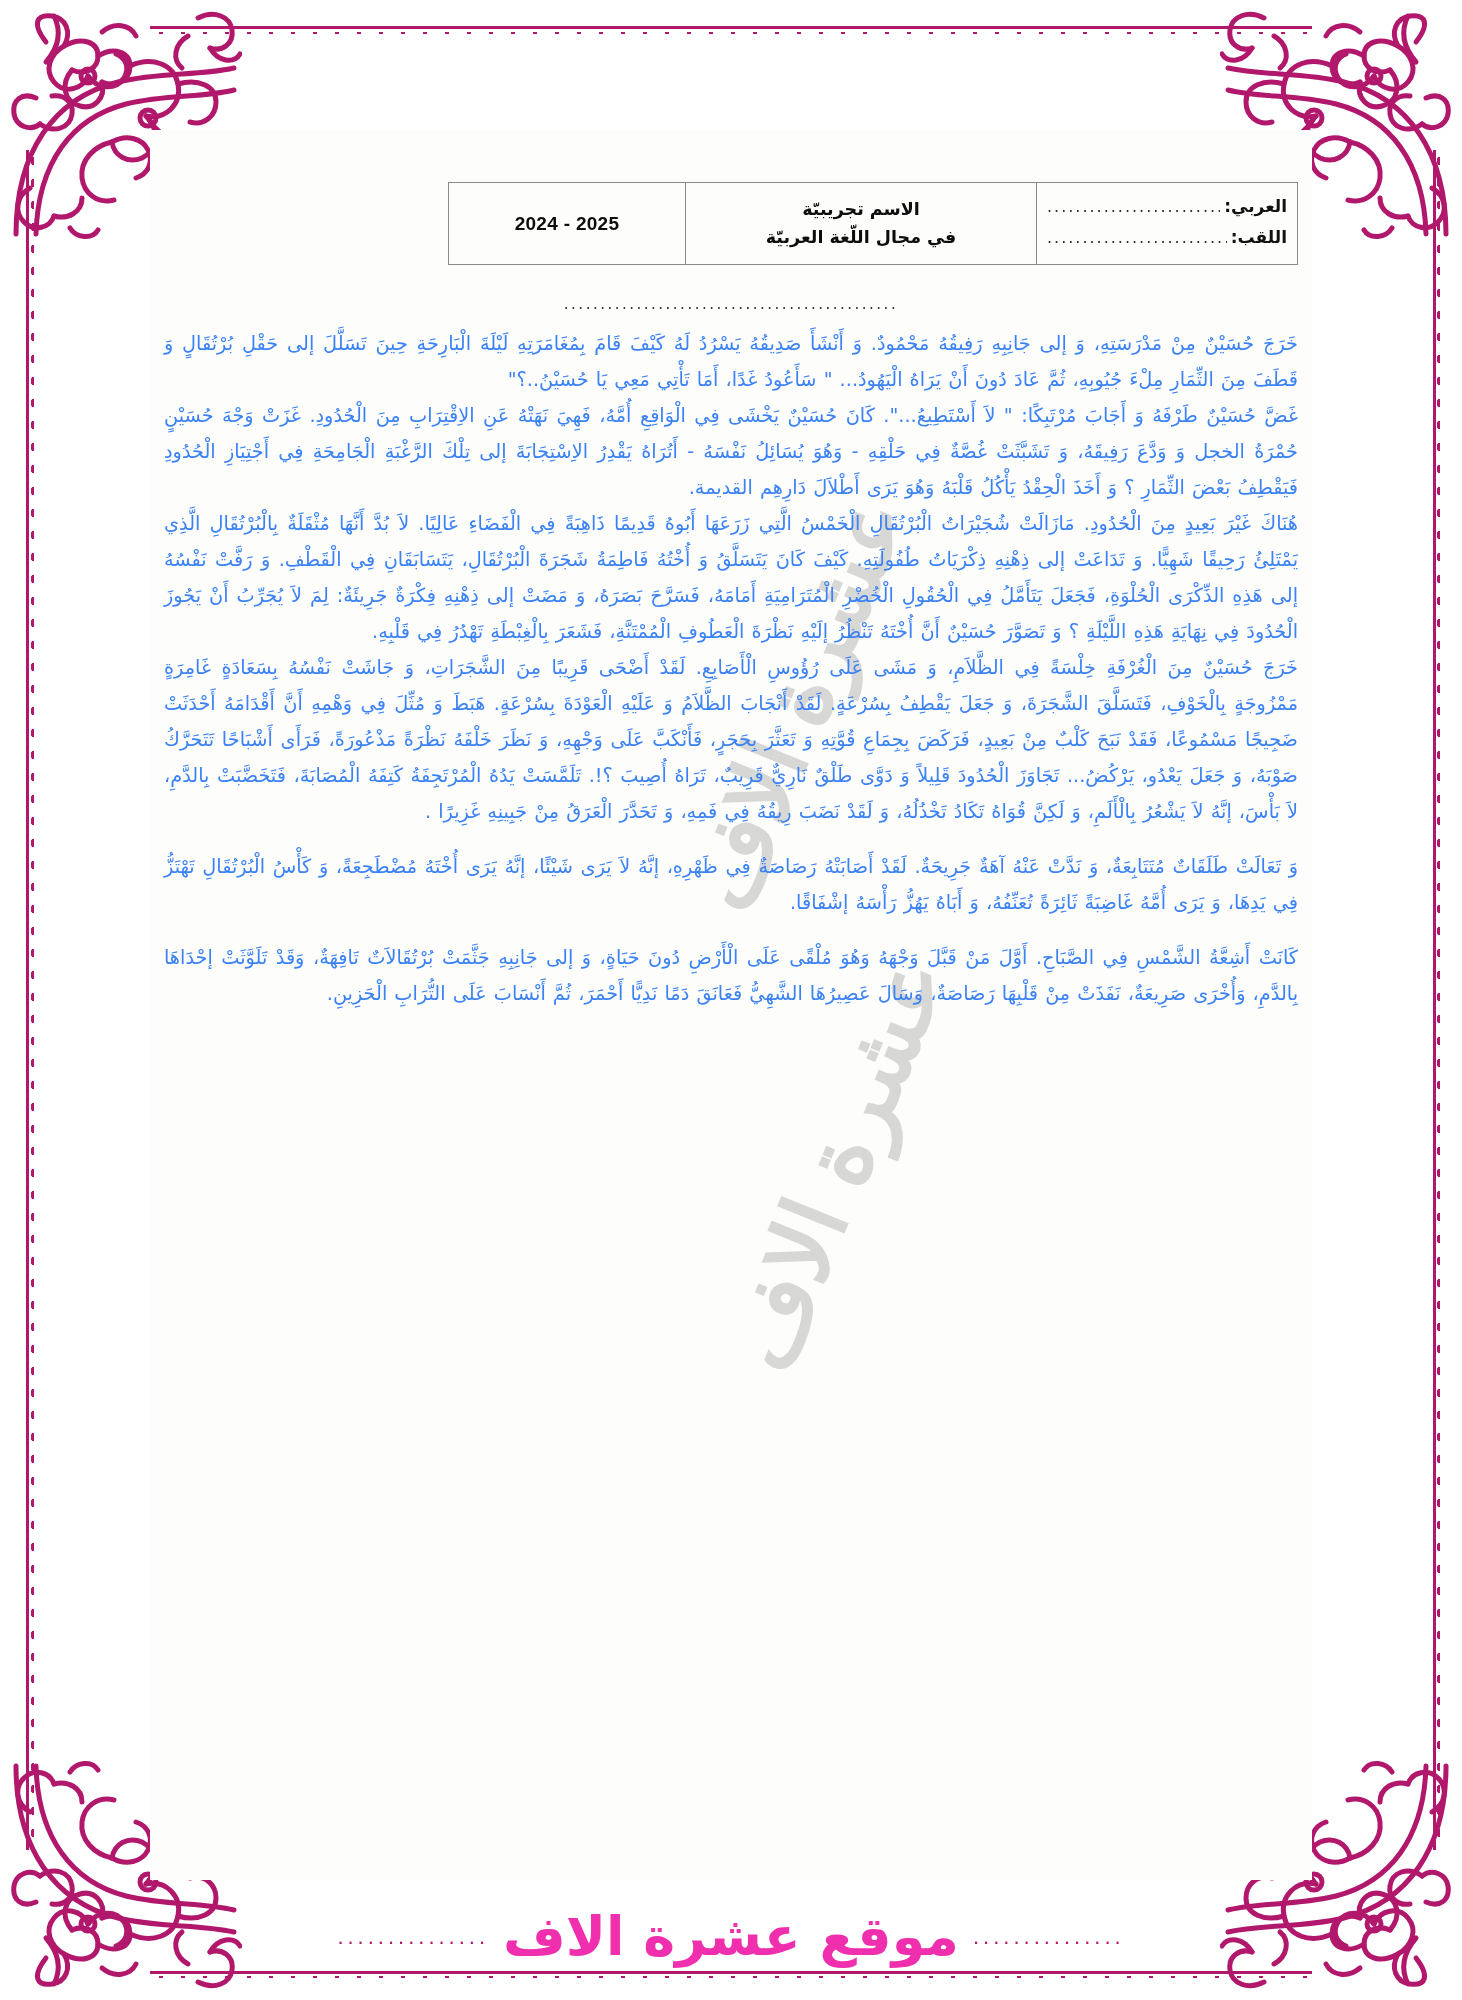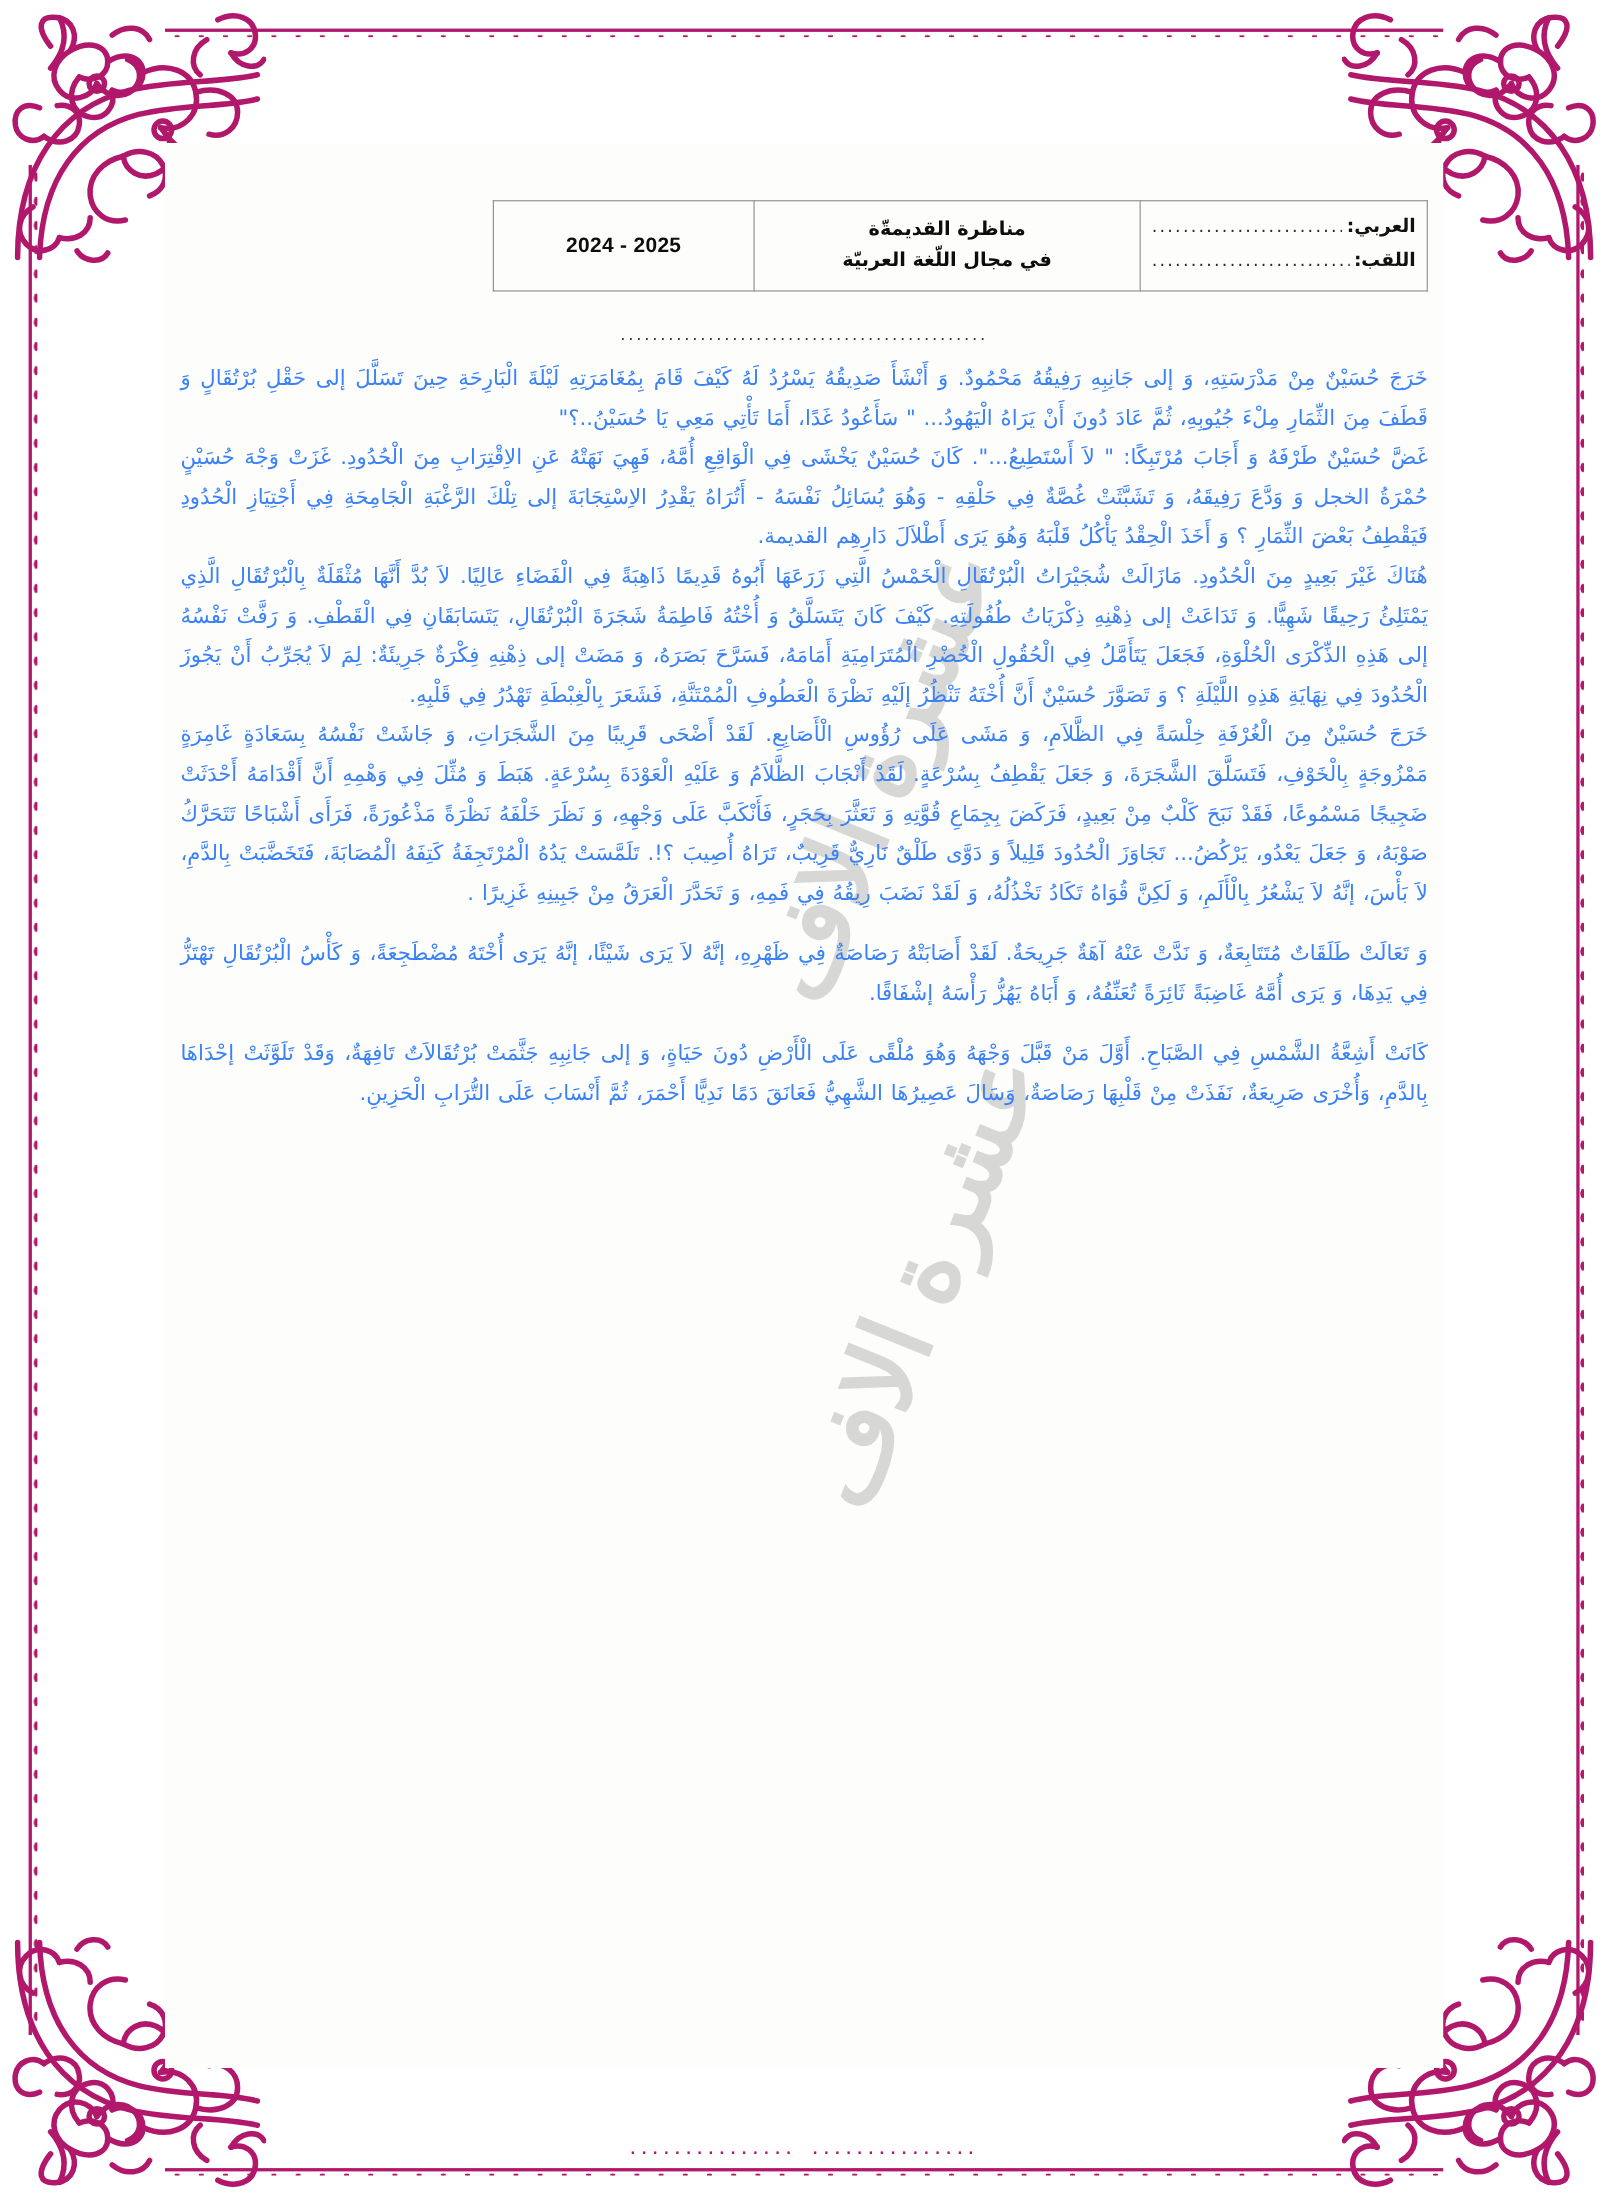--- a/index.html
+++ b/index.html
@@ -303,21 +303,21 @@
         <div class="id-row">
           <span class="id-label">العربي:</span>
           <span class="id-dots">....................................</span>
         </div>
         <div class="id-row">
           <span class="id-label">اللقب:</span>
           <span class="id-dots">....................................</span>
         </div>
       </td>
       <td class="cell-title">
-        <div class="exam-title">مناظرة القديمةّة</div>
+        <div class="exam-title">الاسم تجريبيّة</div>
         <div class="exam-title">في مجال اللّغة العربيّة</div>
       </td>
       <td class="cell-year">
         <div class="exam-year">2025 - 2024</div>
       </td>
     </tr>
   </tbody>
     </table>
 
   <div class="sep">..............................................</div>
@@ -328,14 +328,15 @@
     <p>هُنَاكَ غَيْرَ بَعِيدٍ مِنَ الْحُدُودِ. مَازَالَتْ شُجَيْرَاتُ الْبُرْتُقَالِ الْخَمْسُ الَّتِي زَرَعَهَا أَبُوهُ قَدِيمًا ذَاهِبَةً فِي الْفَضَاءِ عَالِيًا. لاَ بُدَّ أَنَّهَا مُثْقَلَةٌ بِالْبُرْتُقَالِ الَّذِي يَمْتَلِئُ رَحِيقًا شَهِيًّا. وَ تَدَاعَتْ إلى ذِهْنِهِ ذِكْرَيَاتُ طُفُولَتِهِ. كَيْفَ كَانَ يَتَسَلَّقُ وَ أُخْتُهُ فَاطِمَةُ شَجَرَةَ الْبُرْتُقَالِ، يَتَسَابَقَانِ فِي الْقَطْفِ. وَ رَفَّتْ نَفْسُهُ إلى هَذِهِ الذِّكْرَى الْحُلْوَةِ، فَجَعَلَ يَتَأَمَّلُ فِي الْحُقُولِ الْخُضْرِ الْمُتَرَامِيَةِ أَمَامَهُ، فَسَرَّحَ بَصَرَهُ، وَ مَضَتْ إلى ذِهْنِهِ فِكْرَةٌ جَرِيئَةٌ: لِمَ لاَ يُجَرِّبُ أَنْ يَجُوزَ الْحُدُودَ فِي نِهَايَةِ هَذِهِ اللَّيْلَةِ ؟ وَ تَصَوَّرَ حُسَيْنٌ أَنَّ أُخْتَهُ تَنْظُرُ إلَيْهِ نَظْرَةَ الْعَطُوفِ الْمُمْتَنَّةِ، فَشَعَرَ بِالْغِبْطَةِ تَهْدُرُ فِي قَلْبِهِ.</p>
     <p>خَرَجَ حُسَيْنٌ مِنَ الْغُرْفَةِ خِلْسَةً فِي الظَّلاَمِ، وَ مَشَى عَلَى رُؤُوسِ الْأَصَابِعِ. لَقَدْ أَضْحَى قَرِيبًا مِنَ الشَّجَرَاتِ، وَ جَاشَتْ نَفْسُهُ بِسَعَادَةٍ غَامِرَةٍ مَمْزُوجَةٍ بِالْخَوْفِ، فَتَسَلَّقَ الشَّجَرَةَ، وَ جَعَلَ يَقْطِفُ بِسُرْعَةٍ. لَقَدْ أَنْجَابَ الظَّلاَمُ وَ عَلَيْهِ الْعَوْدَةَ بِسُرْعَةٍ. هَبَطَ وَ مُثِّلَ فِي وَهْمِهِ أَنَّ أَقْدَامَهُ أَحْدَثَتْ ضَجِيجًا مَسْمُوعًا، فَقَدْ نَبَحَ كَلْبٌ مِنْ بَعِيدٍ، فَرَكَضَ بِجِمَاعِ قُوَّتِهِ وَ تَعَثَّرَ بِحَجَرٍ، فَأَنْكَبَّ عَلَى وَجْهِهِ، وَ نَظَرَ خَلْفَهُ نَظْرَةً مَذْعُورَةً، فَرَأَى أَشْبَاحًا تَتَحَرَّكُ صَوْبَهُ، وَ جَعَلَ يَعْدُو، يَرْكُضُ... تَجَاوَزَ الْحُدُودَ قَلِيلاً وَ دَوَّى طَلْقٌ نَارِيٌّ قَرِيبٌ، تَرَاهُ أُصِيبَ ؟!. تَلَمَّسَتْ يَدُهُ الْمُرْتَجِفَةُ كَتِفَهُ الْمُصَابَةَ، فَتَخَضَّبَتْ بِالدَّمِ، لاَ بَأْسَ، إنَّهُ لاَ يَشْعُرُ بِالْأَلَمِ، وَ لَكِنَّ قُوَاهُ تَكَادُ تَخْذُلُهُ، وَ لَقَدْ نَضَبَ رِيقُهُ فِي فَمِهِ، وَ تَحَدَّرَ الْعَرَقُ مِنْ جَبِينِهِ غَزِيرًا .</p>
     <p class="gap">وَ تَعَالَتْ طَلَقَاتٌ مُتَتَابِعَةٌ، وَ نَدَّتْ عَنْهُ آهَةٌ جَرِيحَةٌ. لَقَدْ أَصَابَتْهُ رَصَاصَةٌ فِي ظَهْرِهِ، إنَّهُ لاَ يَرَى شَيْئًا، إنَّهُ يَرَى أُخْتَهُ مُضْطَجِعَةً، وَ كَأْسُ الْبُرْتُقَالِ تَهْتَزُّ فِي يَدِهَا، وَ يَرَى أُمَّهُ غَاضِبَةً ثَائِرَةً تُعَنِّفُهُ، وَ أَبَاهُ يَهُزُّ رَأْسَهُ إشْفَاقًا.</p>
     <p class="gap">كَانَتْ أَشِعَّةُ الشَّمْسِ فِي الصَّبَاحِ. أَوَّلَ مَنْ قَبَّلَ وَجْهَهُ وَهُوَ مُلْقًى عَلَى الْأَرْضِ دُونَ حَيَاةٍ، وَ إلى جَانِبِهِ جَثَّمَتْ بُرْتُقَالاَتٌ تَافِهَةٌ، وَقَدْ تَلَوَّثَتْ إحْدَاهَا بِالدَّمِ، وَأُخْرَى صَرِيعَةٌ، نَفَذَتْ مِنْ قَلْبِهَا رَصَاصَةٌ، وَسَالَ عَصِيرُهَا الشَّهِيُّ فَعَانَقَ دَمًا نَدِيًّا أَحْمَرَ، ثُمَّ أَنْسَابَ عَلَى التُّرَابِ الْحَزِينِ.</p>
   </div>
 
 </div>
 
 <div class="brand-row">
   <span class="brand-dots">...............</span>
+  <span class="brand-text">موقع عشرة الاف</span>
   <span class="brand-dots">...............</span>
 </div>
 
 </body></html>

